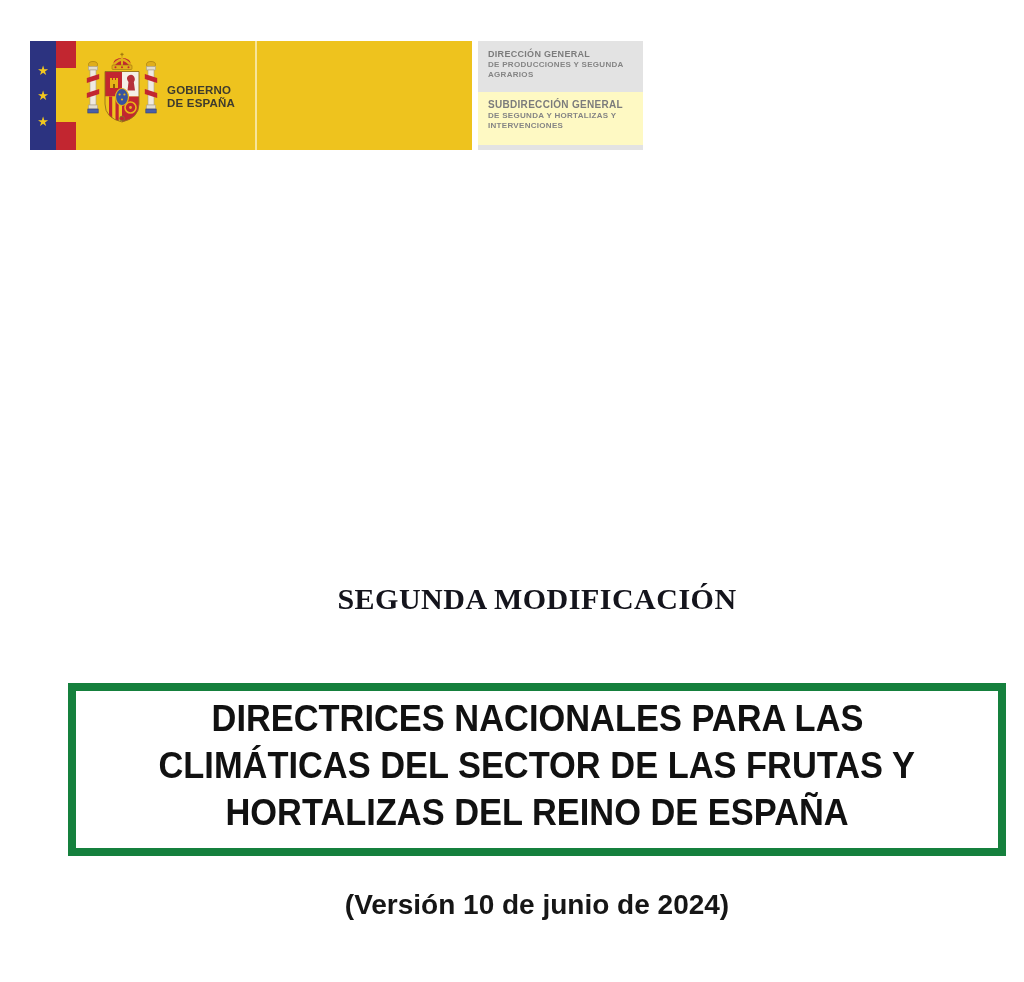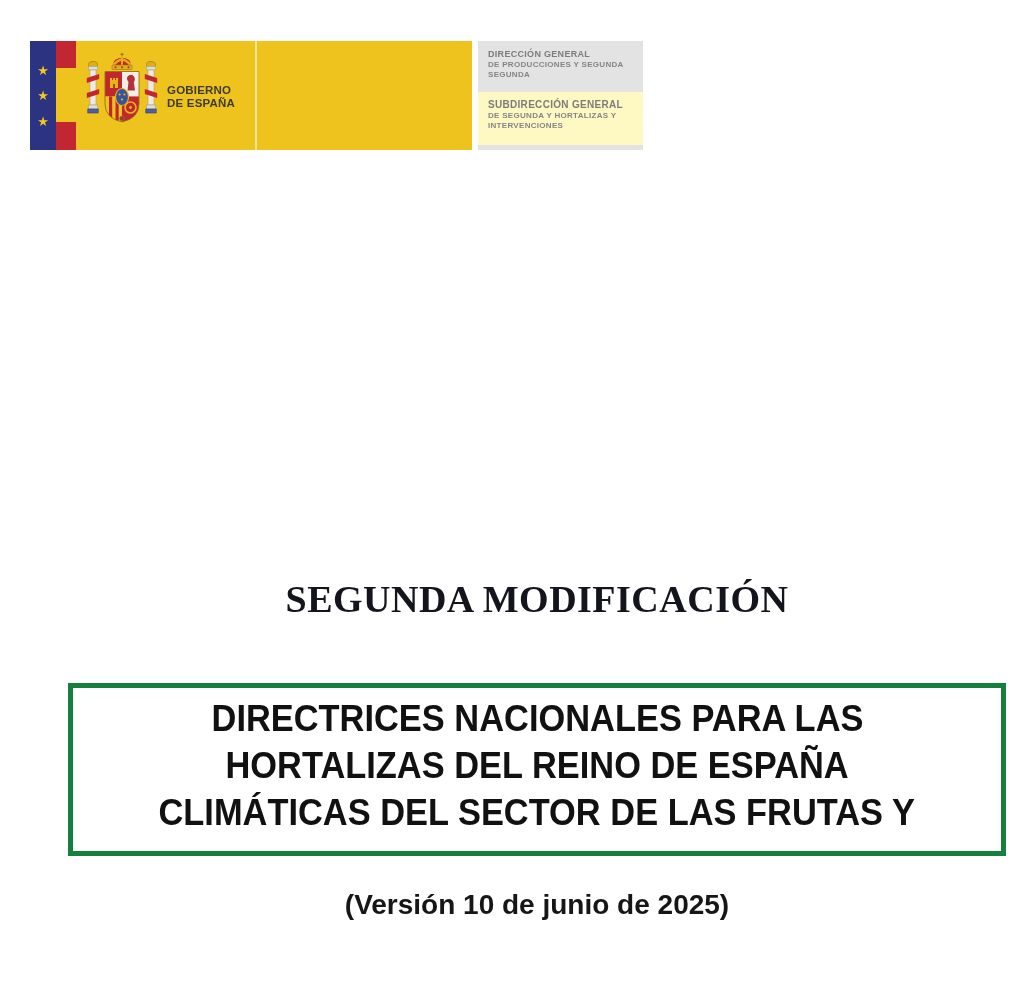--- a/index.html
+++ b/index.html
@@ -30,25 +30,25 @@
   .sdg-box { flex:0 0 53px; background:#fef9c3; padding:7px 6px 0 10px; }
   .gray-strip { flex:1; background:#E3E3E3; }
   .org-title { font-size:9px; font-weight:bold; color:#7C7C7C; letter-spacing:0.3px; line-height:11px; }
   .org-line  { font-size:8px;  font-weight:bold; color:#858585; letter-spacing:0.3px; line-height:10px; }
   .sdg-box .org-title { font-size:10px; line-height:12px; }
 
   
   .content { position:absolute; left:68px; top:0; width:938px; height:982px; }
 
   .heading { position:absolute; top:580px; width:100%; text-align:center;
-             font-family:"Liberation Serif", serif; font-weight:bold; font-size:38px;
+             font-family:"Liberation Serif", serif; font-weight:bold; font-size:30px;
              color:#14141c; letter-spacing:0.5px; line-height:38px; }
 
   .title-box { position:absolute; top:683px; left:0; width:100%; height:173px;
-               border:5px solid #15803d; background:#ffffff;
+               border:8px solid #15803d; background:#ffffff;
                display:flex; flex-direction:column; justify-content:center; }
   .tline { text-align:center; line-height:40px; white-space:nowrap; }
   .tline > span { display:inline-block; transform:scaleX(0.93); transform-origin:center;
                   font-size:37px; font-weight:bold; color:#111111; letter-spacing:0px; }
 
   .version { position:absolute; top:889px; width:100%; text-align:center;
              font-size:28px; font-weight:bold; color:#161616; line-height:32px; }
 </style>
 </head>
 <body>
@@ -136,37 +136,37 @@
       </div>
 
       <div class="yellow-divider"></div>
 
     </div>
 
     <div class="gray-col">
       <div class="dg-box">
         <div class="org-title">DIRECCIÓN GENERAL</div>
         <div class="org-line">DE PRODUCCIONES Y SEGUNDA</div>
-        <div class="org-line">SEGUNDA</div>
+        <div class="org-line">AGRARIOS</div>
       </div>
       <div class="sdg-box">
         <div class="org-title">SUBDIRECCIÓN GENERAL</div>
         <div class="org-line">DE SEGUNDA Y HORTALIZAS Y</div>
         <div class="org-line">INTERVENCIONES</div>
       </div>
       <div class="gray-strip"></div>
     </div>
   </header>
 
   <main class="content">
 
     <h1 class="heading">SEGUNDA MODIFICACIÓN</h1>
 
     <div class="title-box">
       <div class="tline"><span>DIRECTRICES NACIONALES PARA LAS</span></div>
+      <div class="tline"><span>CLIMÁTICAS DEL SECTOR DE LAS FRUTAS Y</span></div>
       <div class="tline"><span>HORTALIZAS DEL REINO DE ESPAÑA</span></div>
-      <div class="tline"><span>CLIMÁTICAS DEL SECTOR DE LAS FRUTAS Y</span></div>
     </div>
 
-    <p class="version">(Versión 10 de junio de 2025)</p>
+    <p class="version">(Versión 10 de junio de 2024)</p>
 
   </main>
 </div>
 
 </body></html>

